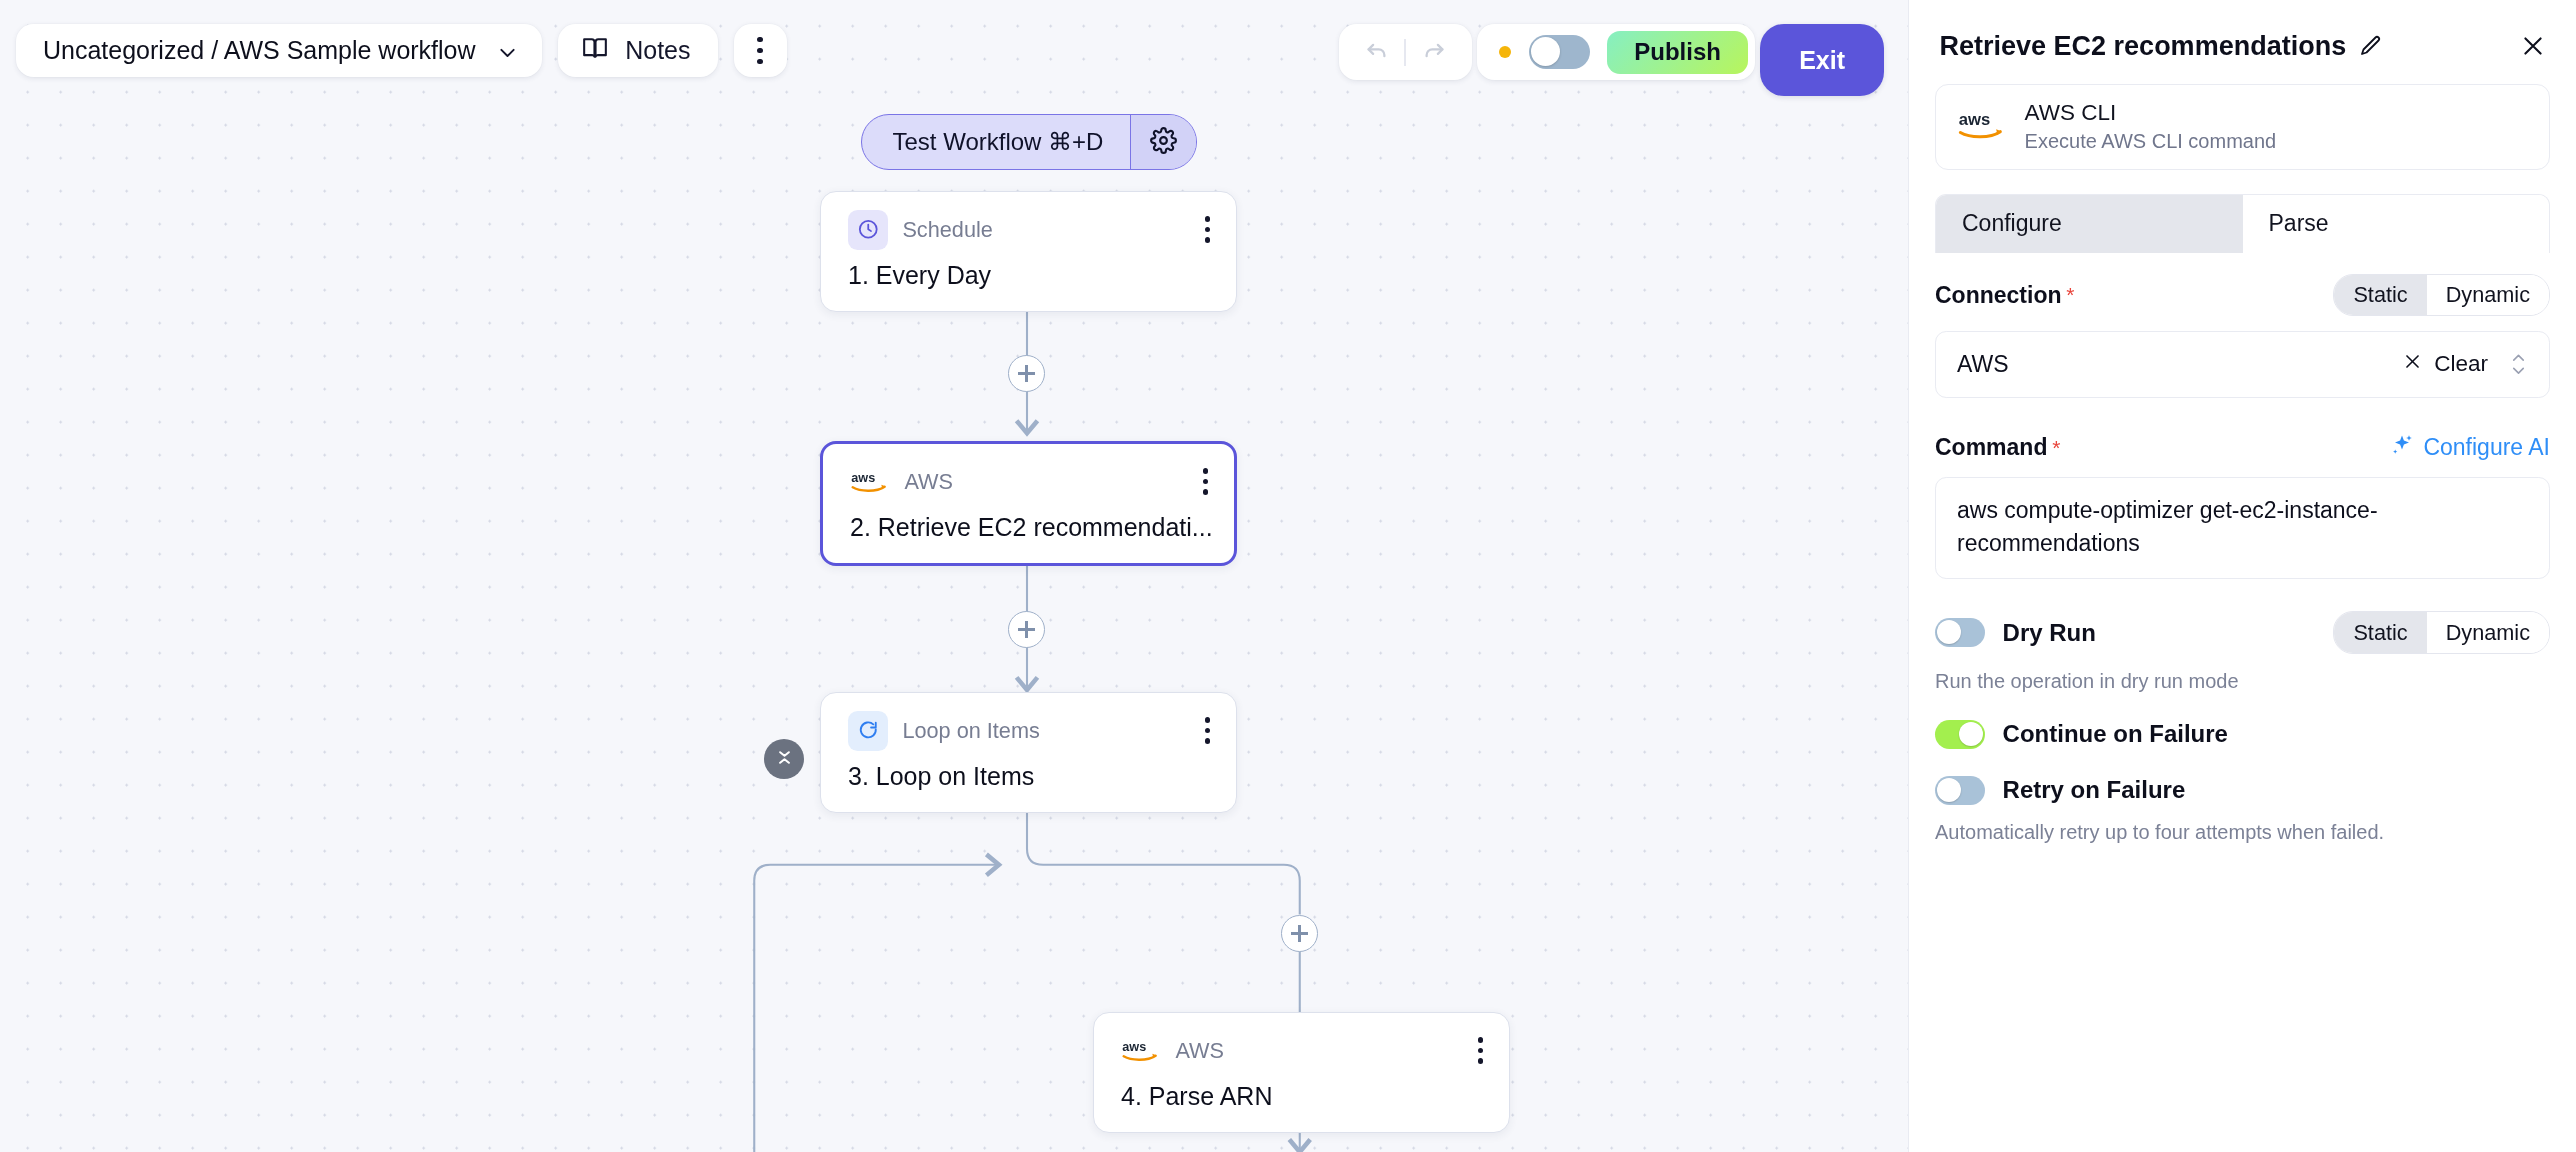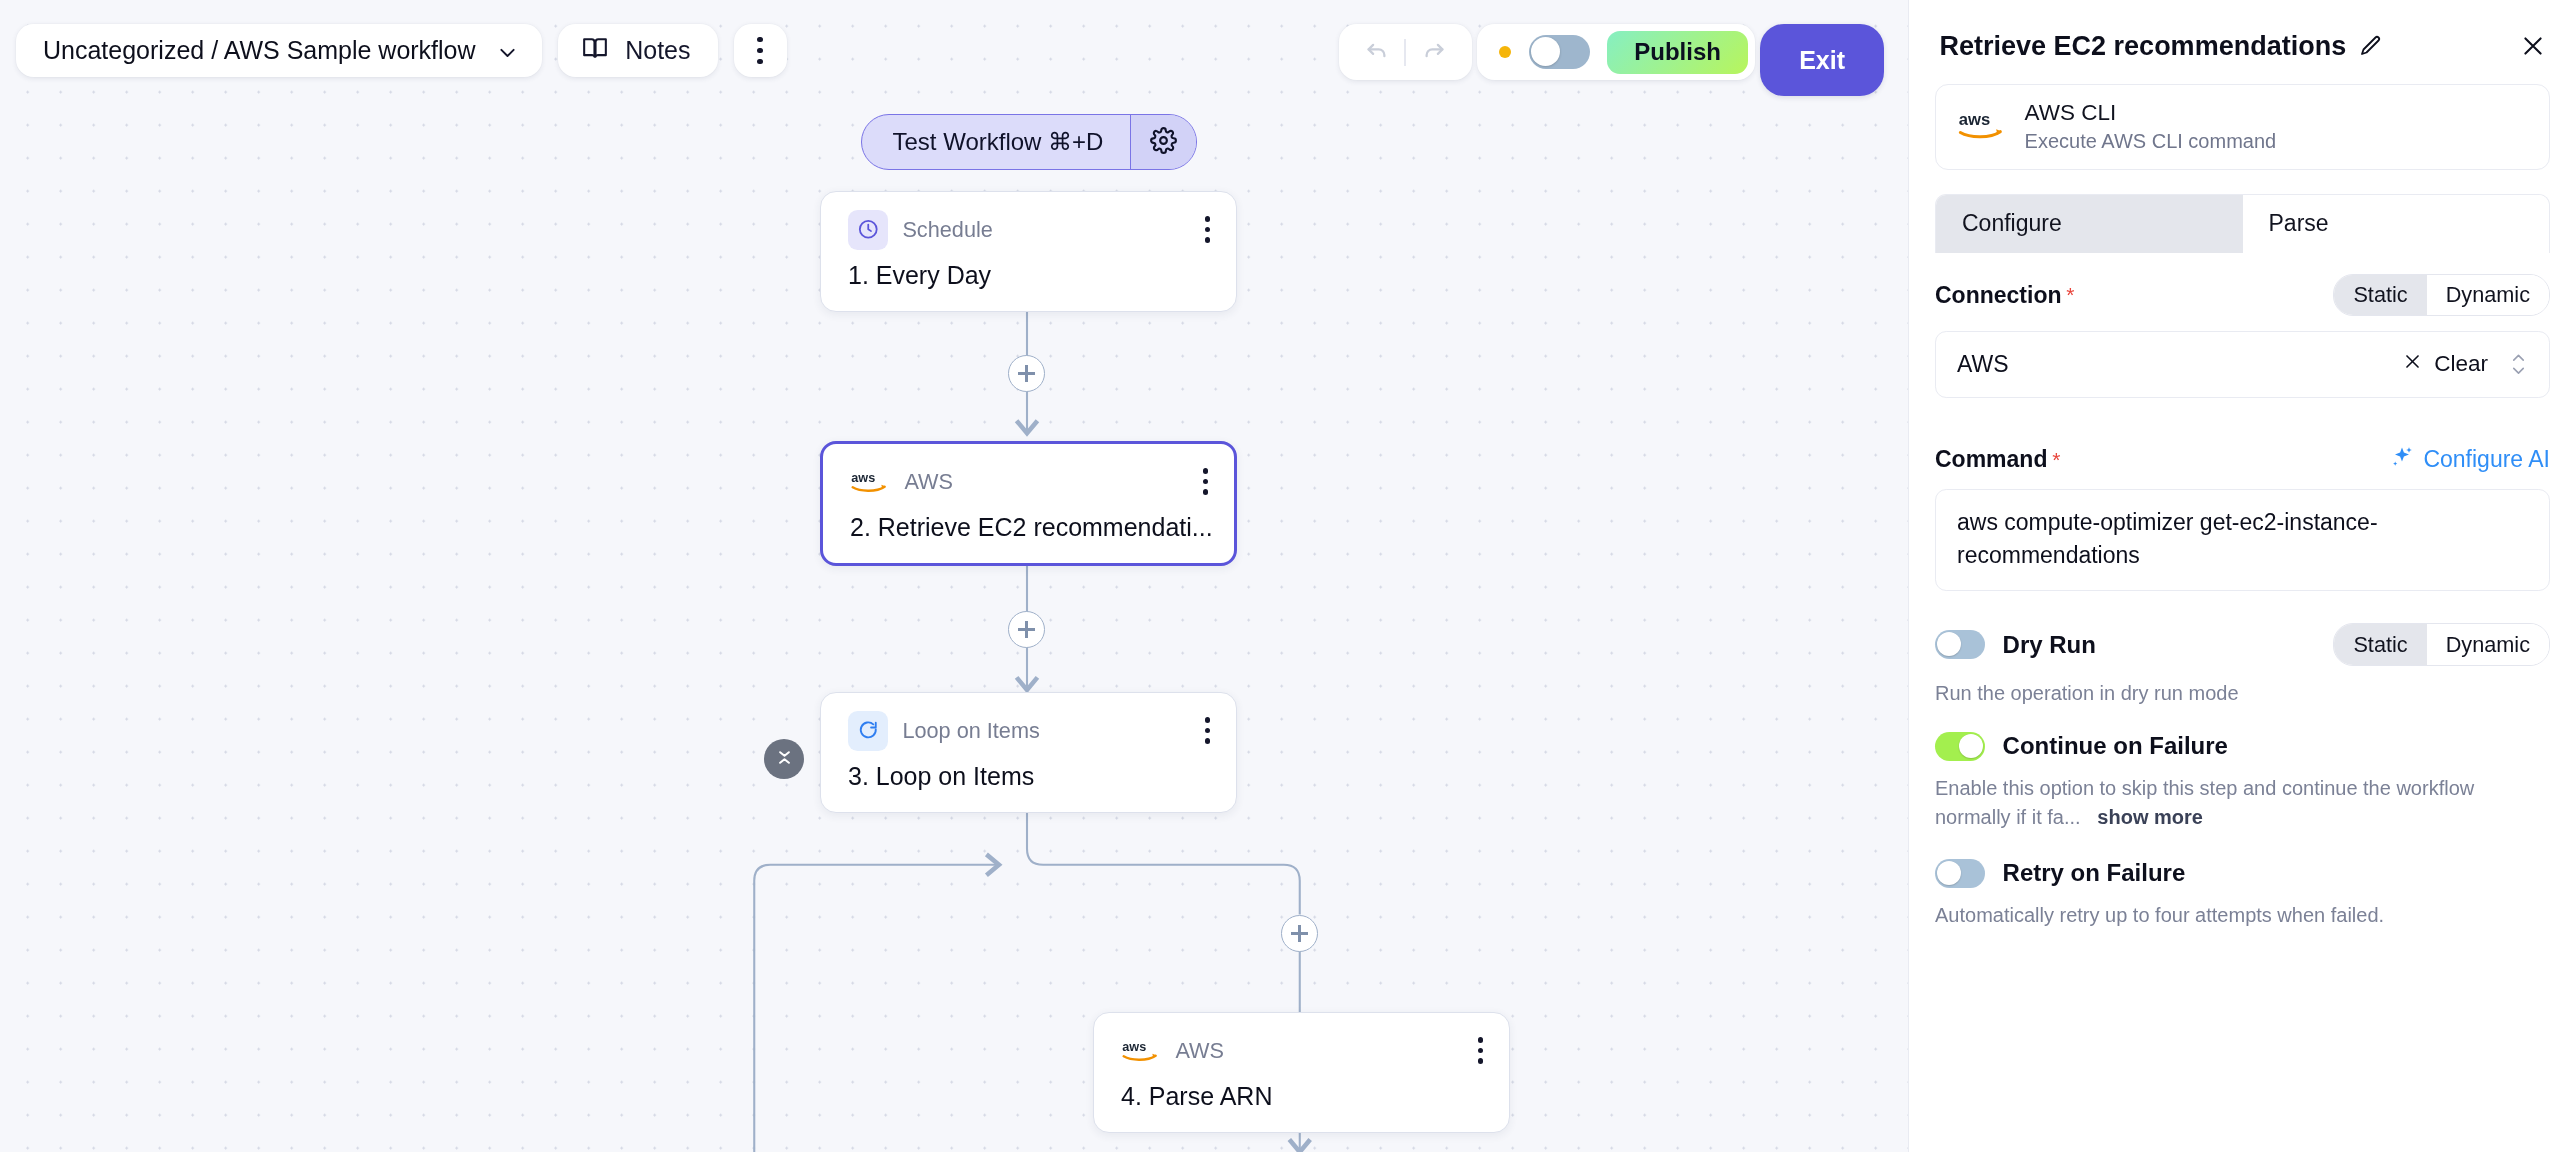--- a/index.html
+++ b/index.html
@@ -398,21 +398,21 @@
       <span class="stepper">
         <svg viewBox="0 0 24 12" width="19" height="9.6" fill="none" stroke="#9aa0b2" stroke-width="2" stroke-linecap="round" stroke-linejoin="round">
             <path d="M6 9l6-6 6 6"></path>
           </svg>
         <svg viewBox="0 0 24 12" width="19" height="9.6" fill="none" stroke="#9aa0b2" stroke-width="2" stroke-linecap="round" stroke-linejoin="round">
             <path d="M6 3l6 6 6-6"></path>
           </svg>
       </span>
     </div>
 
-    <div class="row" style="margin-top:47px;">
+    <div class="row" style="margin-top:35px;">
       <span class="flabel">Command</span>
       <span class="req">*</span>
       <span class="cfg-ai">
         <span>
           <svg viewBox="0 0 24 24" width="24" height="24" fill="#2f8ef7">
             <path d="M12 2.5l1.9 5.1 5.1 1.9-5.1 1.9L12 16.5l-1.9-5.1L5 9.5l5.1-1.9z"></path>
             <path d="M19 2.2l.8 2 2 .8-2 .8-.8 2-.8-2-2-.8 2-.8z"></path>
             <path d="M5.2 16.6l.6 1.5 1.5.6-1.5.6-.6 1.5-.6-1.5-1.5-.6 1.5-.6z"></path>
           </svg>
         </span>
@@ -432,24 +432,20 @@
       </span>
     </div>
     <div class="help">Run the operation in dry run mode</div>
 
     <div class="tgl-row" style="margin-top:24px;">
       <span class="tgl on">
           <i></i>
         </span>
       <span class="tgl-lbl">Continue on Failure</span>
     </div>
-    <div class="help">
-      <span>Enable this option to skip this step and continue the workflow normally if it fa...</span>
-      <span class="more">show more</span>
-    </div>
 
     <div class="tgl-row" style="margin-top:27px;">
       <span class="tgl off">
           <i></i>
         </span>
       <span class="tgl-lbl">Retry on Failure</span>
     </div>
     <div class="help">Automatically retry up to four attempts when failed.</div>
 
   </div>

